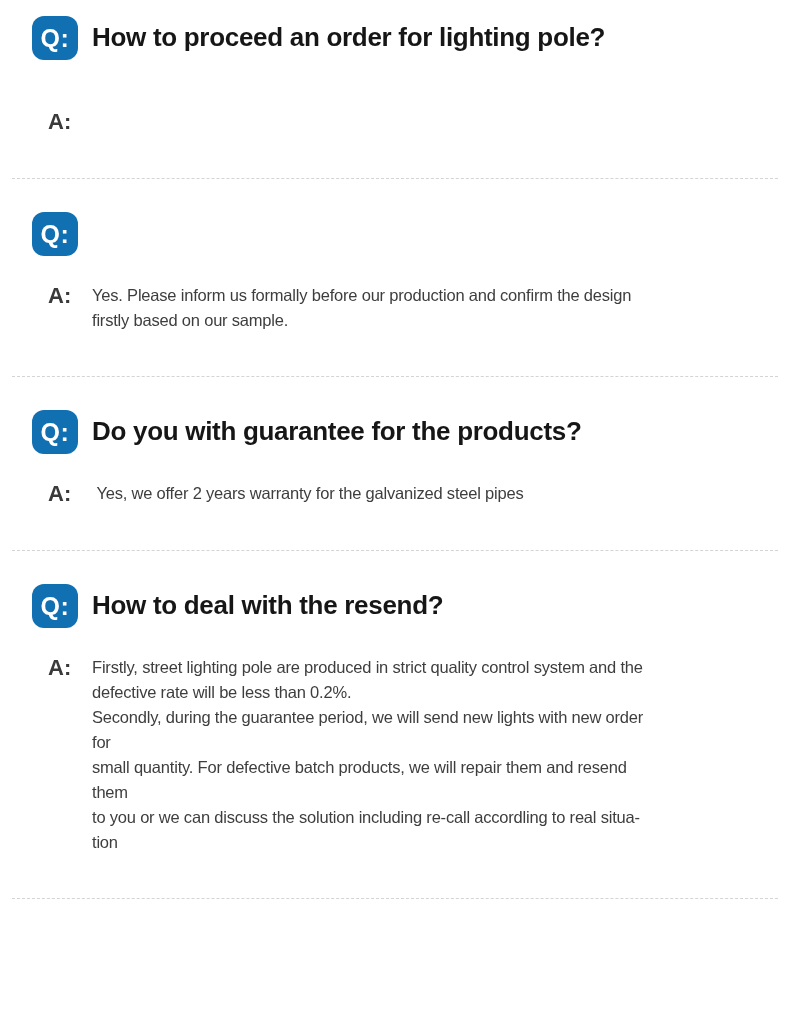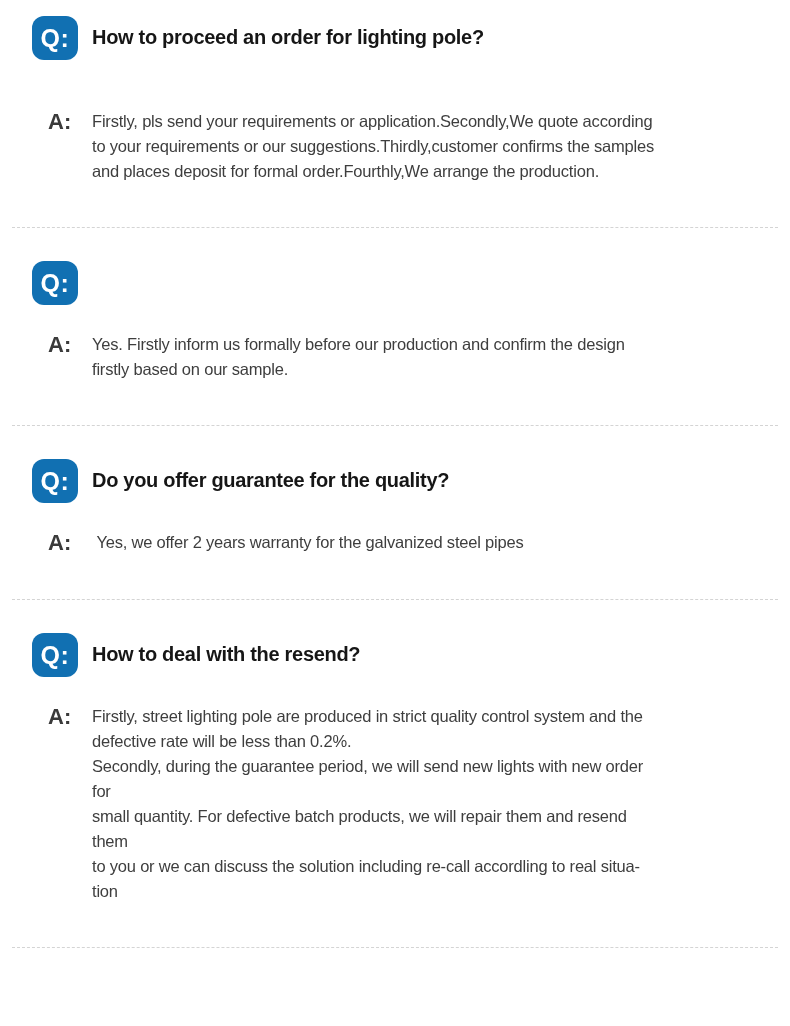--- a/index.html
+++ b/index.html
@@ -36,21 +36,21 @@
     color: #ffffff;
     font-size: 25px;
     font-weight: 700;
     line-height: 44px;
     text-align: center;
     letter-spacing: 0.5px;
   }
   .q-text {
     margin: 0 0 0 14px;
     padding-top: 4px;
-    font-size: 20px;
+    font-size: 26px;
     font-weight: 700;
     color: #161616;
     line-height: 35px;
     letter-spacing: -0.3px;
     white-space: pre-wrap;
     max-width: 668px;
   }
   .a-row {
     display: flex;
     align-items: flex-start;
@@ -89,43 +89,40 @@
 
 <main class="faq-page">
 
   <section class="faq-block">
     <div class="q-row">
       <span class="q-badge" style="background: rgb(17, 112, 178);"><span>Q:</span></span>
       <h2 class="q-text">How to proceed an order for lighting pole?</h2>
     </div>
     <div class="a-row">
       <span class="a-label">A:</span>
-      <p class="a-text">Firstly, pls send your requirements or application.Secondly,We quote according
-to your requirements or our suggestions.Thirdly,customer confirms the samples
-and places deposit for formal order.Fourthly,We arrange the production.</p>
     </div>
   </section>
   <hr class="divider">
 
   <section class="faq-block">
     <div class="q-row">
       <span class="q-badge" style="background: rgb(17, 112, 178);"><span>Q:</span></span>
     </div>
     <div class="a-row">
       <span class="a-label">A:</span>
-      <p class="a-text">Yes. Firstly inform us formally before our production and confirm the design
+      <p class="a-text">Yes. Please inform us formally before our production and confirm the design
 firstly based on our sample.</p>
     </div>
   </section>
   <hr class="divider">
 
   <section class="faq-block">
     <div class="q-row">
       <span class="q-badge" style="background: rgb(17, 112, 178);"><span>Q:</span></span>
-      <h2 class="q-text">Do you offer guarantee for the quality?</h2>
+      <h2 class="q-text">Do you with guarantee for the products?</h2>
     </div>
     <div class="a-row">
       <span class="a-label">A:</span>
       <p class="a-text"> Yes, we offer 2 years warranty for the galvanized steel pipes</p>
     </div>
   </section>
   <hr class="divider">
 
   <section class="faq-block">
     <div class="q-row">

